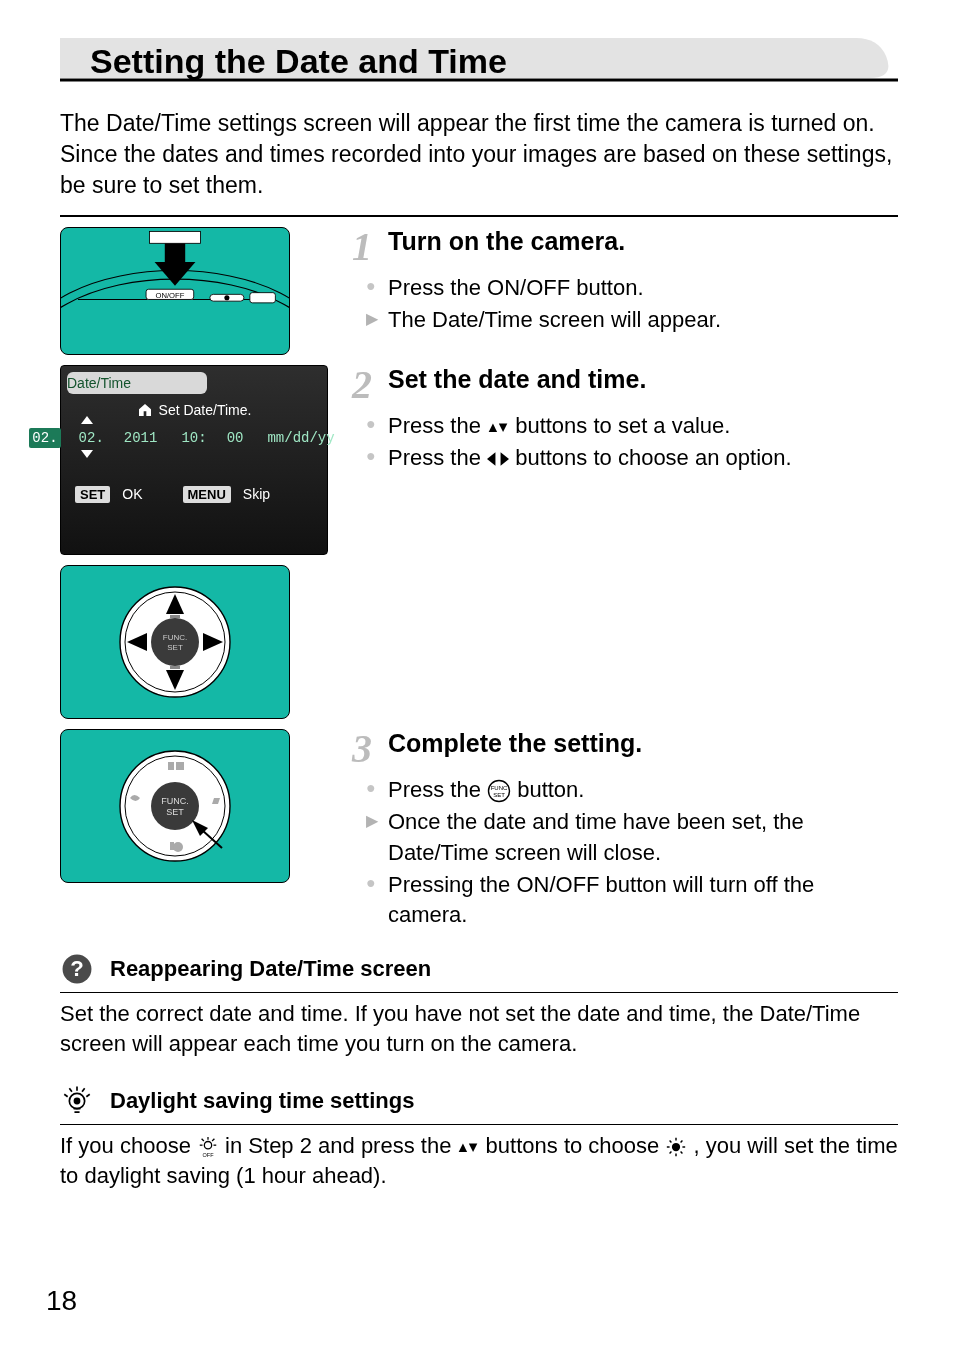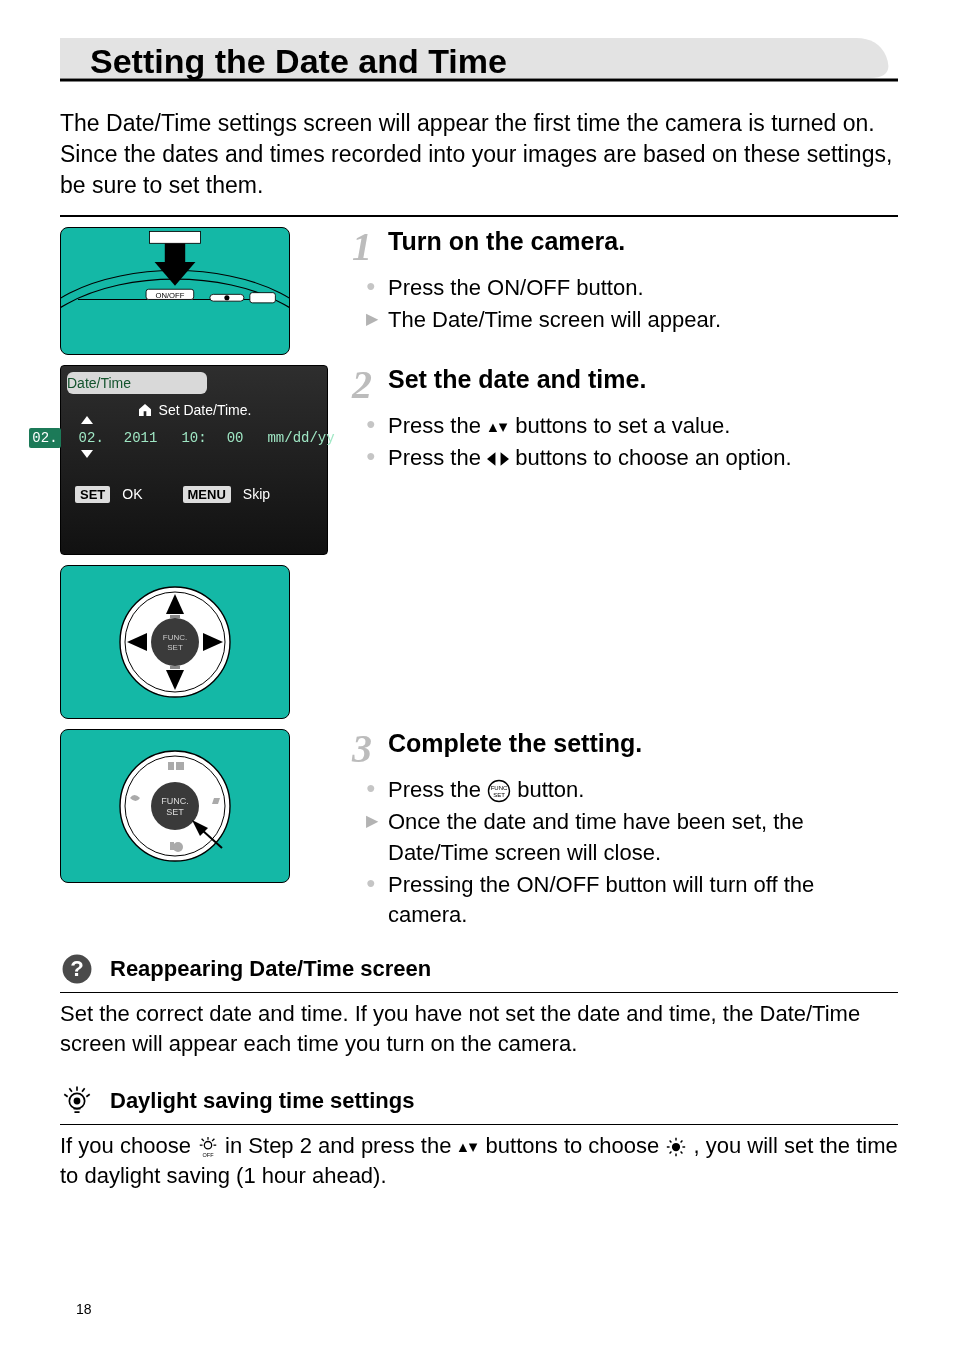--- a/index.html
+++ b/index.html
@@ -59,21 +59,21 @@
   .func-ic { width:24px; height:24px; vertical-align:-6px; display:inline-block; }
   .sun-ic { width:22px; height:22px; vertical-align:-5px; display:inline-block; }
 
   .sub-heading { display:flex; align-items:center; gap:16px; margin: 20px 0 6px 0; }
   .sub-heading .label { font-size:22px; font-weight:bold; }
   .qmark-badge { width:34px; height:34px; }
   .hint-ic { width:34px; height:34px; }
 
   .body-para { font-size:22px; line-height:1.38; }
 
-  .page-num { position:absolute; left:76px; bottom:28px; font-size:14px; }
+  .page-num { position:absolute; left:46px; bottom:28px; font-size:28px; }
 </style>
 </head>
 <body>
 
 <div class="page">
 
   <div class="title-bar">
     <svg class="title-bg" viewBox="0 0 840 50" preserveAspectRatio="none">
       <path d="M0 42 H 812 Q 837 42 828 20 Q 820 2 798 2 H 0 Z" fill="#e3e3e3"></path>
       <path d="M0 44 H 840" stroke="#000" stroke-width="3"></path>

